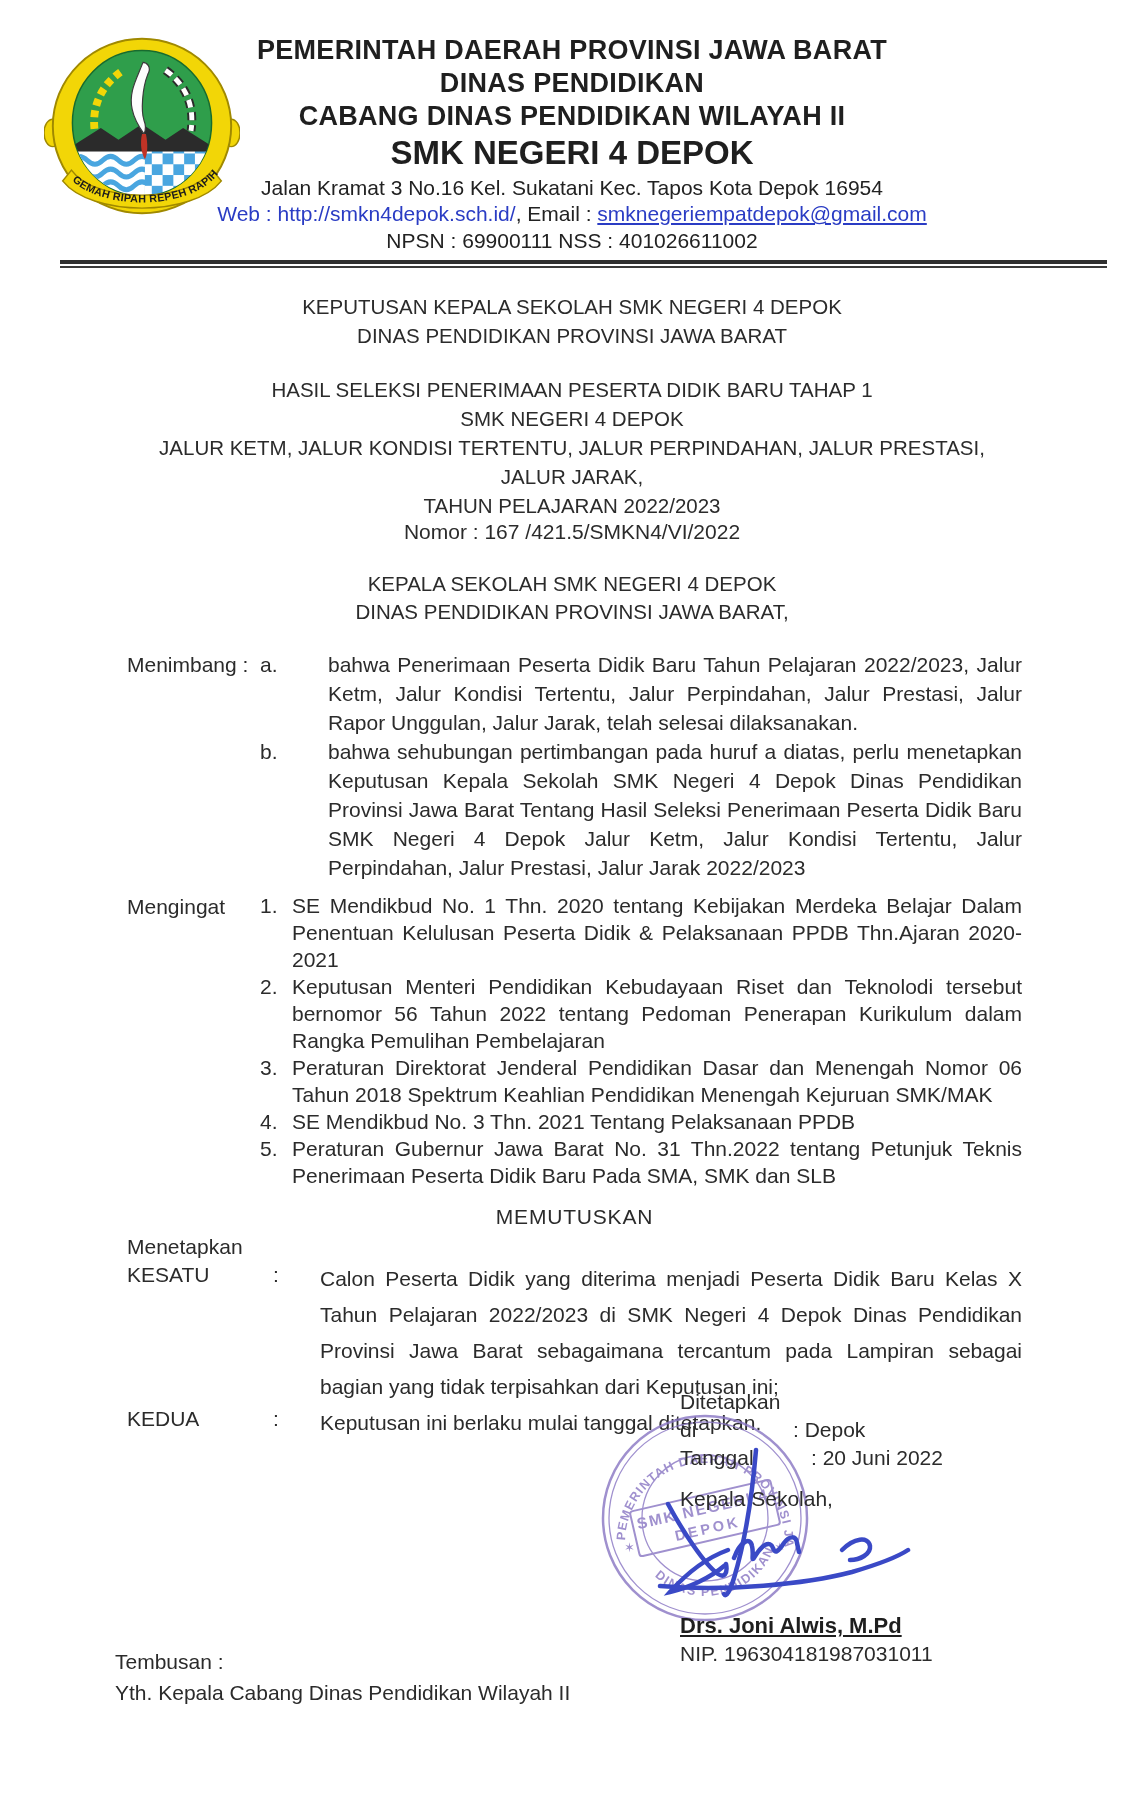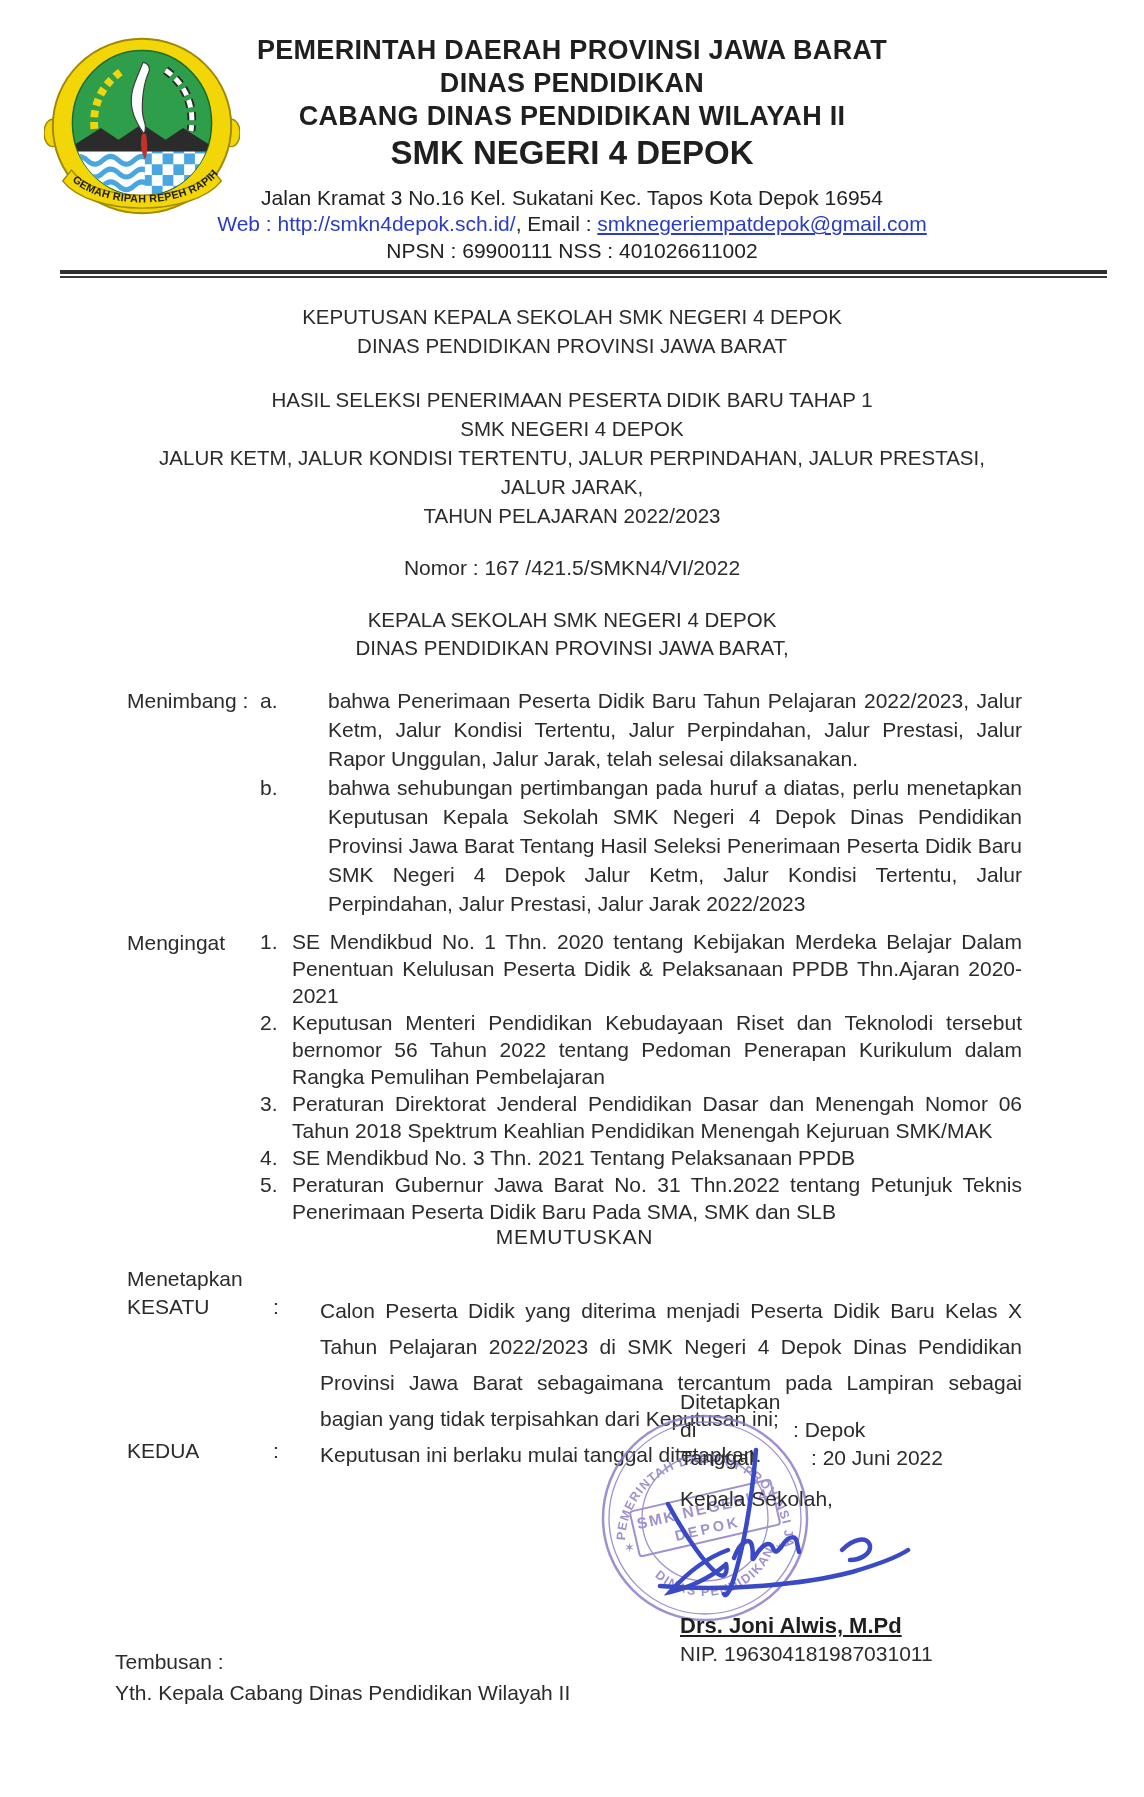--- a/index.html
+++ b/index.html
@@ -8,46 +8,46 @@
     font-family:"Liberation Sans", sans-serif;color:#2b2b2b;
     -webkit-font-smoothing:antialiased;
   }
   .page{position:relative;width:1144px;height:1797px;}
 
   
   .header{position:relative;padding-top:34px;text-align:center;}
   .logo{position:absolute;left:44px;top:34px;width:196px;height:188px;}
   .hdr-bold{font-weight:700;font-size:27px;line-height:33px;letter-spacing:.3px;color:#1f1f1f;}
   .school-name{font-weight:700;font-size:33px;line-height:39px;color:#1f1f1f;}
-  .addr{font-size:21px;line-height:26px;margin-top:13px;color:#222;}
+  .addr{font-size:21px;line-height:26px;margin-top:3px;color:#222;}
   .webline{font-size:21px;line-height:26px;color:#222;}
   .weblink{color:#2a3cc4;text-decoration:none;}
   .emaillink{color:#2a3cc4;text-decoration:underline;}
   .npsn{font-size:21px;line-height:27px;color:#222;}
   .rule{margin:6px 37px 0 60px;height:2px;border-top:4px solid #303030;border-bottom:2px solid #3a3a3a;}
 
   
   .titleblock{text-align:center;margin-top:24px;font-size:20.5px;line-height:29px;color:#2b2b2b;}
   .titleblock .gap{height:25px;}
-  .nomor{text-align:center;margin-top:26px;font-size:21px;color:#2b2b2b;}
+  .nomor{text-align:center;font-size:21px;color:#2b2b2b;}
   .issuer{text-align:center;margin-top:26px;font-size:20.5px;line-height:28px;color:#2b2b2b;}
 
   
   .bodyblock{margin:24px 122px 0 127px;font-size:21px;color:#2b2b2b;}
   .row{display:flex;align-items:flex-start;}
   .lab{width:133px;flex:none;line-height:29px;}
   .items{flex:1;}
   .item{display:flex;}
   .mk{width:28px;flex:none;line-height:29px;}
   .mk-num{width:32px;flex:none;line-height:27px;}
   .tx{flex:1;text-align:justify;line-height:29px;margin-left:40px;}
   .tx-m{flex:1;text-align:justify;line-height:27px;}
   .mengingat{margin-top:10px;}
-  .memutuskan{text-align:center;font-size:21px;letter-spacing:.8px;margin-top:0;color:#2b2b2b;}
-  .menetapkan{line-height:28px;margin-top:16px;}
+  .memutuskan{text-align:center;font-size:21px;letter-spacing:.8px;margin-top:16px;color:#2b2b2b;}
+  .menetapkan{line-height:28px;margin-top:4px;}
   .k-lab{width:146px;flex:none;line-height:28px;}
   .k-col{width:27px;flex:none;line-height:28px;}
   .k-tx{flex:1;text-align:justify;line-height:36px;margin-left:20px;}
 
   
   .sigblock{position:absolute;left:680px;top:1388px;z-index:2;font-size:21px;color:#2b2b2b;}
   .sig-row{line-height:28px;}
   .sig-l1{display:inline-block;width:113px;}
   .sig-l2{display:inline-block;width:131px;}
   .kepala{margin-top:13px;line-height:28px;}

